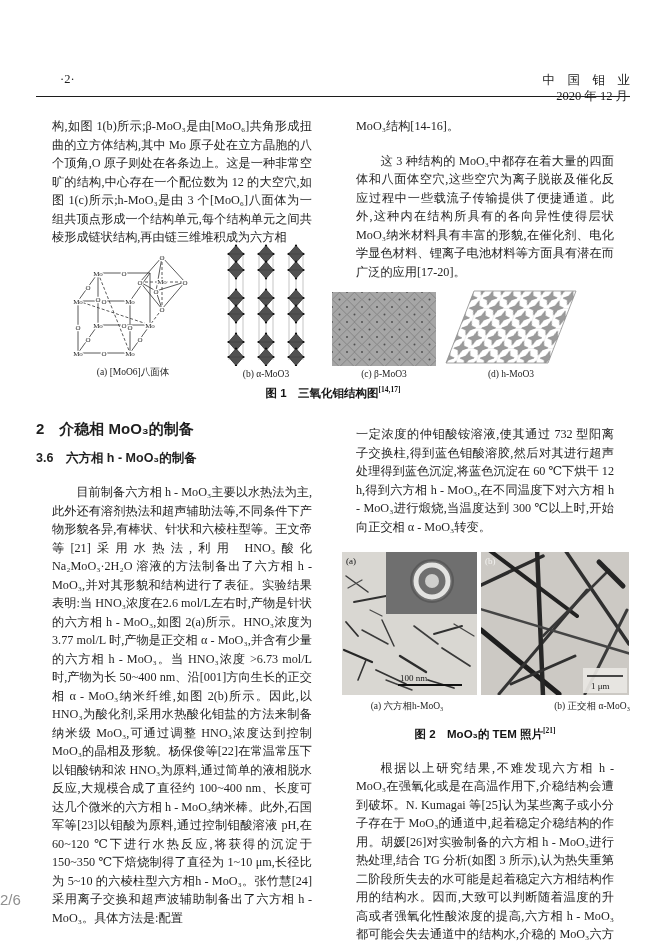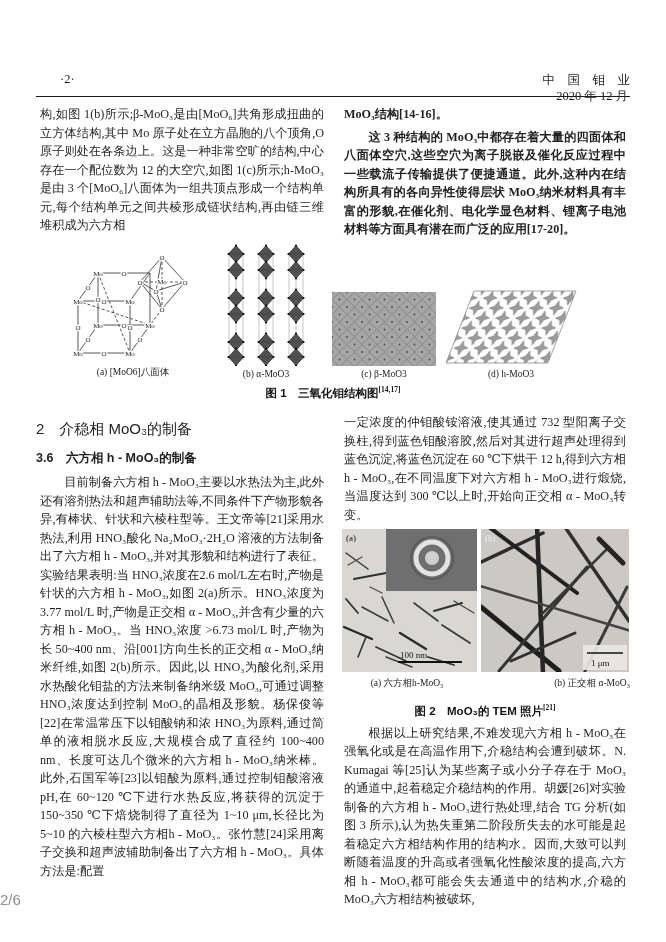--- a/index.html
+++ b/index.html
@@ -7,26 +7,26 @@
         font-family:"Liberation Serif","DejaVu Serif",serif;color:#1f1f1f;}
   
   .hdr{position:absolute;top:72px;left:36px;width:594px;height:20px;font-size:12.5px;}
   .hdr .pn{position:absolute;left:24px;top:0;}
   .hdr .jt{position:absolute;left:0;right:0;top:0;text-align:right;}
   .hdr .dt{position:absolute;right:2px;top:16px;text-align:center;}
   .rule{position:absolute;left:36px;top:96px;width:594px;height:1px;background:#1c1c1c;}
   
   .tb{position:absolute;font-size:12.2px;line-height:18.5px;text-align:justify;text-justify:inter-character;}
   #lt{left:36px;top:101px;width:292px;}
-  #rt{left:340px;top:101px;width:290px;font-weight:bold;}
+  #rt{left:340px;top:101px;width:290px;}
   #lb{left:36px;top:420px;width:292px;}
   #rb{left:340px;top:409px;width:290px;}
-  p{margin:4px;}
+  p{margin:16px;}
   .indent{text-indent:2em;}
-  h2.sec{font-family:"Liberation Sans","DejaVu Sans",sans-serif;font-size:15px;font-weight:400;margin:0 0 10px 0;}
+  h2.sec{font-family:"Liberation Sans","DejaVu Sans",sans-serif;font-size:15px;font-weight:700;margin:0 0 10px 0;}
   h3.sub{font-family:"Liberation Sans","DejaVu Sans",sans-serif;font-size:12.5px;font-weight:700;margin:0 0 6px 0;}
   
   #figure1{position:absolute;left:36px;top:244px;width:594px;margin:0;}
   .f1row{display:flex;align-items:flex-end;}
   .subfig{display:flex;flex-direction:column;align-items:center;}
   .subcap{font-size:9.5px;margin-top:3px;color:#222;white-space:nowrap;text-align:center;}
   .figcap{text-align:center;font-family:"Liberation Sans","DejaVu Sans",sans-serif;
           font-weight:700;font-size:11.5px;margin-top:6px;color:#141414;}
   .figcap sup{font-size:7.5px;font-family:Liberation Serif, serif;}
   

